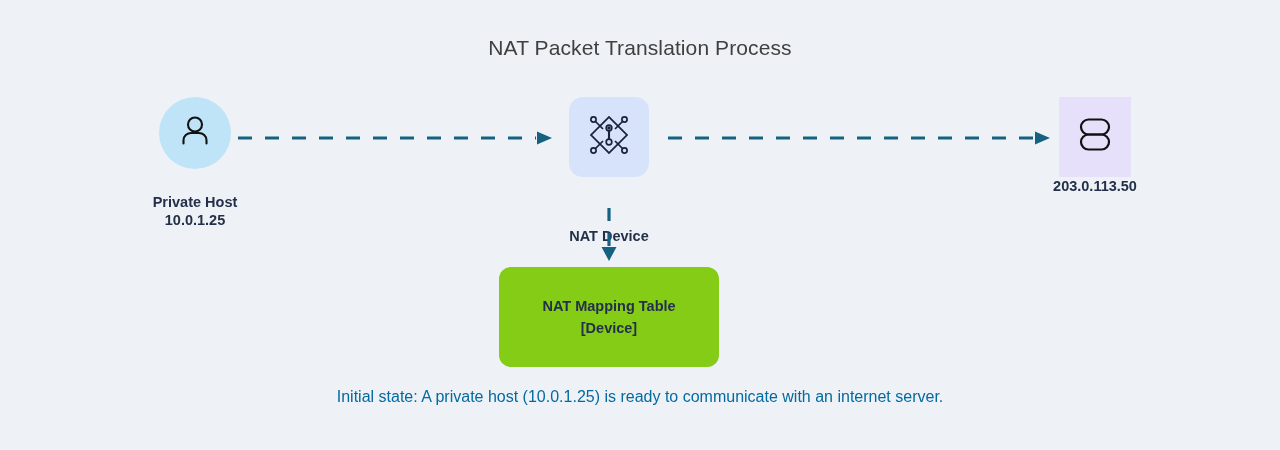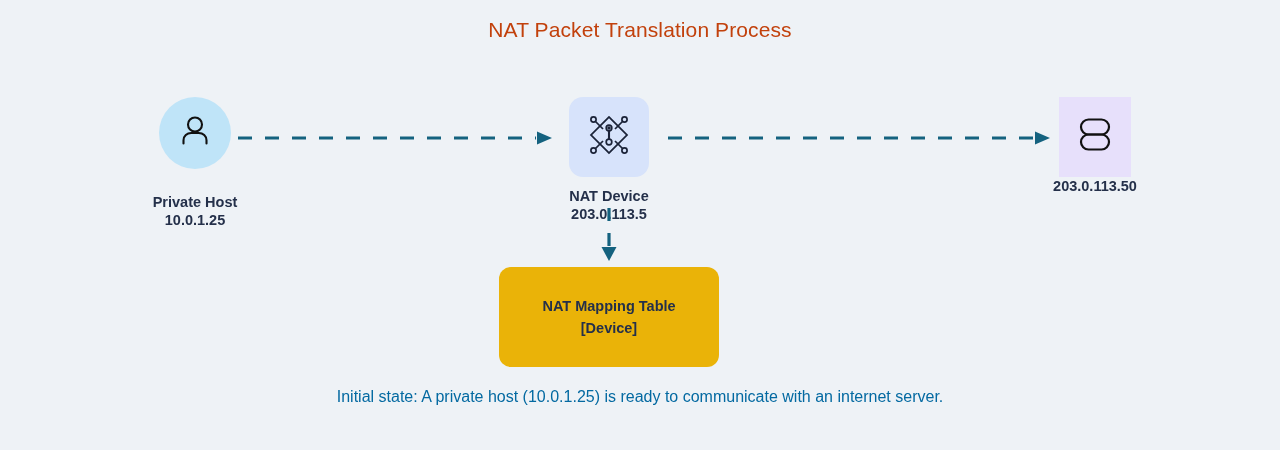--- a/index.html
+++ b/index.html
@@ -10,26 +10,26 @@
     width: 1280px;
     height: 450px;
     background: #eef2f6;
     font-family: "Liberation Sans", sans-serif;
     overflow: hidden;
     position: relative;
   }
 
   #diagram-title {
     position: absolute;
-    top: 18px;
+    top: 36px;
     left: 0;
     width: 1280px;
     text-align: center;
     font-size: 21px;
-    color: #c2410c;
+    color: #404040;
     letter-spacing: 0.1px;
   }
 
   
   .node {
     position: absolute;
     display: flex;
     flex-direction: column;
     align-items: center;
   }
@@ -59,21 +59,21 @@
   
   #node-host { left: 135px; top: 97px; width: 120px; }
   #node-host .node-shape {
     width: 72px; height: 72px;
     border-radius: 50%;
     background: #bfe4f8;
   }
   #node-host .node-label { width: 100px; }
 
   
-  #node-nat { left: 549px; top: 97px; width: 120px; }
+  #node-nat { left: 549px; top: 97px; width: 120px; gap: 40px; }
   #node-nat .node-shape {
     width: 80px; height: 80px;
     border-radius: 14px;
     background: #d7e3fb;
   }
   #node-nat .node-label { margin-top: 10px; white-space: nowrap; }
 
   
   #node-server { left: 1035px; top: 97px; width: 120px; }
   #node-server .node-shape {
@@ -92,21 +92,21 @@
   #edge-nat-server { left: 666px; top: 130px; }
   #edge-nat-table { left: 592px; top: 206px; }
 
   
   #nat-mapping-table {
     position: absolute;
     left: 499px;
     top: 267px;
     width: 220px;
     height: 100px;
-    background: #eab308;
+    background: #84cc16;
     border-radius: 12px;
     display: flex;
     flex-direction: column;
     align-items: center;
     justify-content: center;
   }
   #nat-mapping-table .tbl-line {
     font-size: 14.5px;
     font-weight: bold;
     color: #24304a;

